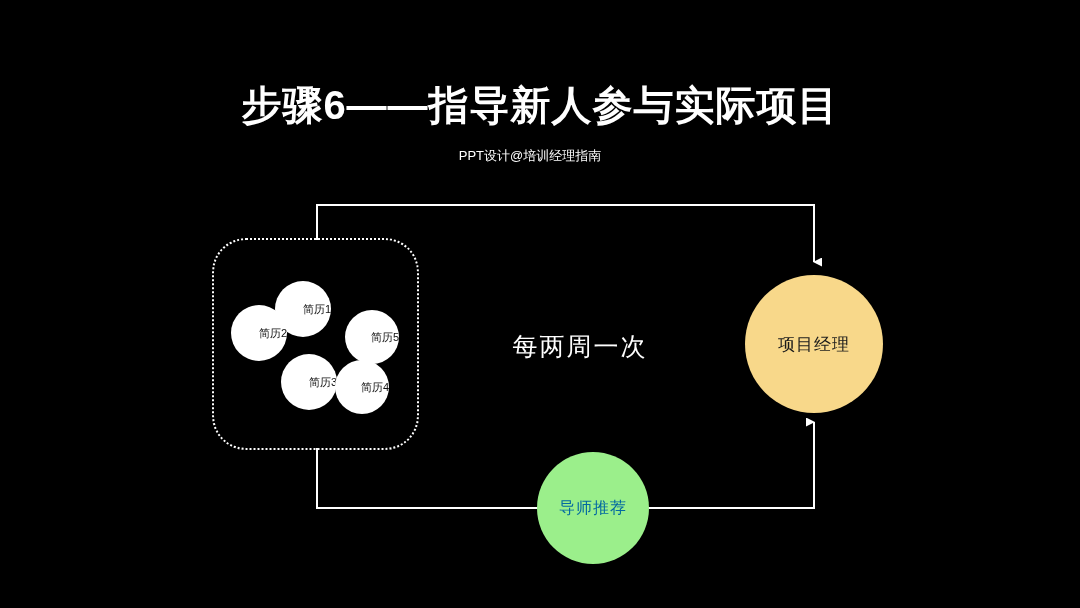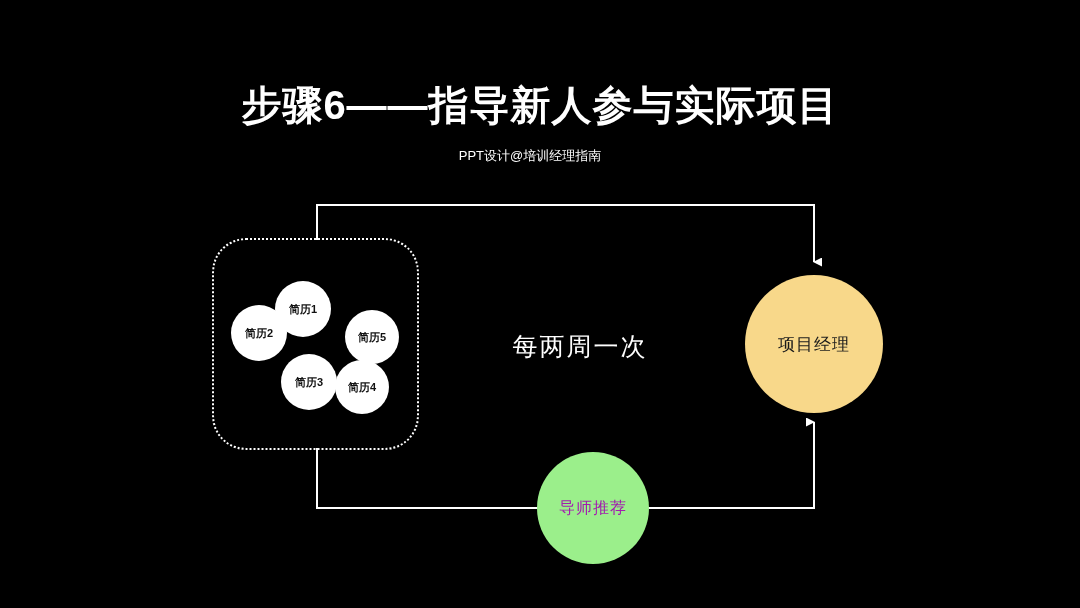--- a/index.html
+++ b/index.html
@@ -78,23 +78,23 @@
   }
 
   
   .resume-bubble {
     position: absolute;
     border-radius: 50%;
     background: #ffffff;
     color: #111111;
     display: flex;
     align-items: center;
-    justify-content: center;
+    justify-content: flex-end;
     font-size: 11px;
-    font-weight: bold;
+    font-weight: normal;
     white-space: nowrap;
   }
   #resume-1 { left: 275px; top: 281px; width: 56px; height: 56px; }
   #resume-2 { left: 231px; top: 305px; width: 56px; height: 56px; }
   #resume-3 { left: 281px; top: 354px; width: 56px; height: 56px; }
   #resume-4 { left: 335px; top: 360px; width: 54px; height: 54px; }
   #resume-5 { left: 345px; top: 310px; width: 54px; height: 54px; }
 
   
   #cadence-label {
@@ -129,21 +129,21 @@
 
   
   #mentor-recommendation {
     position: absolute;
     left: 537px;
     top: 452px;
     width: 112px;
     height: 112px;
     border-radius: 50%;
     background: #9bef8b;
-    color: #a21caf;
+    color: #0369a1;
     display: flex;
     align-items: center;
     justify-content: center;
     font-size: 16px;
     letter-spacing: 1px;
     white-space: nowrap;
   }
 </style>
 </head>
 <body>

